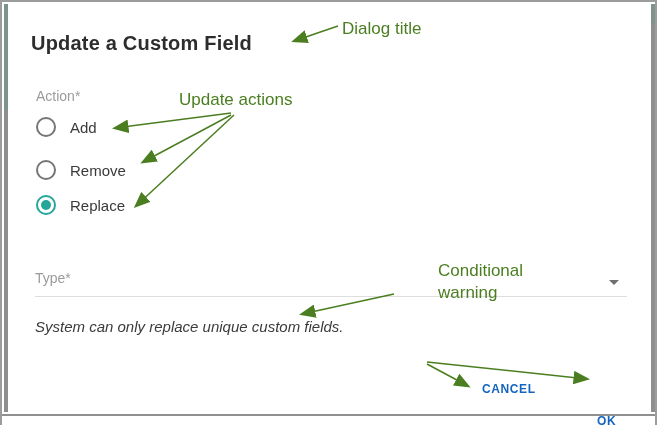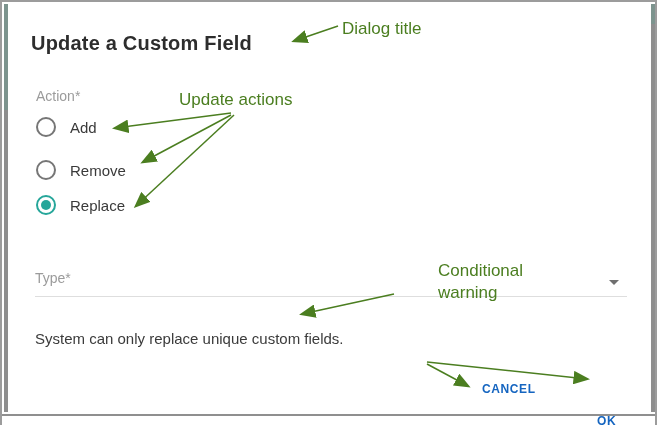--- a/index.html
+++ b/index.html
@@ -62,21 +62,21 @@
   .type-underline {
     left:27px; top:292px; width:592px; height:1px; background:#dedede;
   }
   .dropdown-caret {
     left:601px; top:276px;
     width:0; height:0;
     border-left:5px solid transparent; border-right:5px solid transparent;
     border-top:5px solid #6f6f6f;
   }
 
-  .warning-text { left:27px; top:326px; font-size:15px; color:#3b3b3b; }
+  .warning-text { left:27px; top:314px; font-size:15px; color:#3b3b3b;font-style:italic; }
 
   .btn {
     position:absolute; top:378px;
     font-size:12px; font-weight:bold; color:#1565c0; letter-spacing:0.6px;
     background:none; border:none; cursor:pointer;
     font-family:"Liberation Sans", sans-serif;
   }
   .btn.cancel { left:474px; }
   .btn.ok     { left:589px;margin-top:32px; }
 

